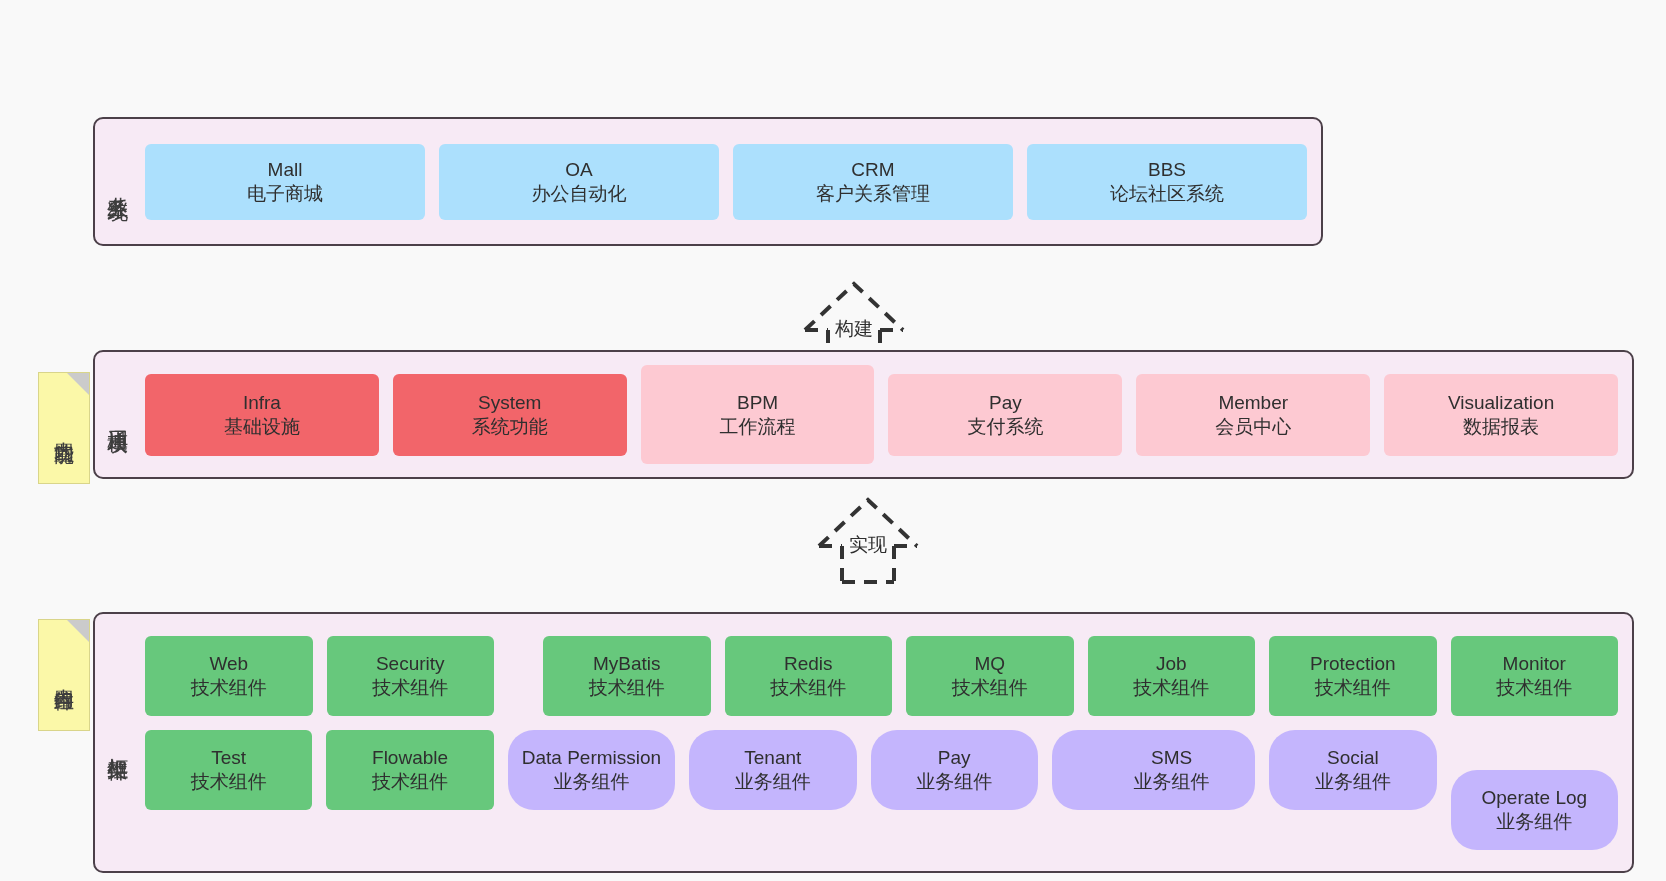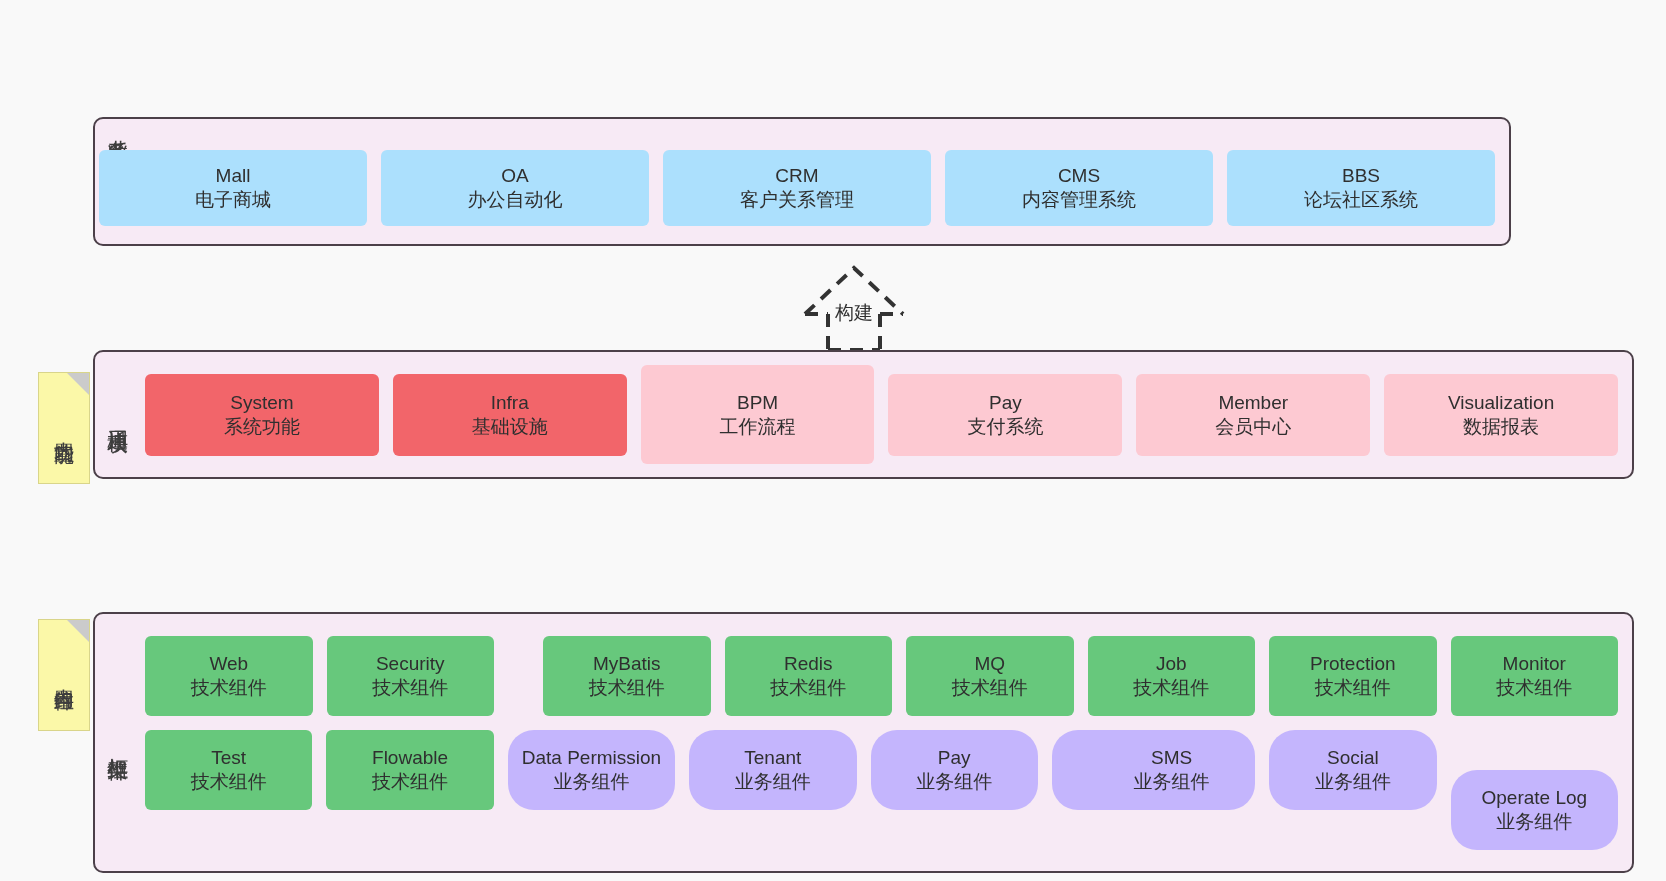--- a/index.html
+++ b/index.html
@@ -142,88 +142,93 @@
     background: #f9f9f9;
     padding: 0 2px;
     white-space: nowrap;
   }
 </style>
 </head>
 <body>
 
 <div class="canvas">
 
-  <div class="band" id="band-business-systems" style="left:93px; top:117px; width:1418px; height:129px;flex-direction:column;">
+  <div class="band" id="band-business-systems" style="left:93px; top:117px; width:1230px; height:129px;">
     <div class="band-title">业务系统</div>
     <div class="band-body" id="body-business-systems">
         <div class="card card-blue" style="height: 76px;">
           <div class="t1">Mall</div>
           <div class="t2">电子商城</div>
         </div>
         <div class="card card-blue" style="height: 76px;">
           <div class="t1">OA</div>
           <div class="t2">办公自动化</div>
         </div>
         <div class="card card-blue" style="height: 76px;">
           <div class="t1">CRM</div>
           <div class="t2">客户关系管理</div>
         </div>
         <div class="card card-blue" style="height: 76px;">
-          <div class="t1">CMS</div>
-          <div class="t2">内容管理系统</div>
-        </div>
-        <div class="card card-blue" style="height: 76px;">
           <div class="t1">BBS</div>
           <div class="t2">论坛社区系统</div>
         </div>
       </div>
   </div>
 
-  <div class="arrow" style="left:797px; top:262px; width:150px; height:90px;">
+  <div class="arrow" style="left:797px; top:278px; width:150px; height:90px;">
     <svg width="150" height="90" viewBox="0 0 150 90" fill="none">
       <path d="M8 52 L57 6 L106 52" stroke="#333333" stroke-width="4" stroke-dasharray="13 9" fill="none" stroke-linecap="butt"></path>
       <path d="M8 52 L31 52 M83 52 L106 52" stroke="#333333" stroke-width="4" stroke-dasharray="13 9" fill="none"></path>
       <path d="M31 52 L31 90 M83 52 L83 90" stroke="#333333" stroke-width="4" stroke-dasharray="13 9" fill="none"></path>
       <path d="M31 88 L83 88" stroke="#333333" stroke-width="4" stroke-dasharray="13 9" fill="none"></path>
     </svg>
     <div class="arrow-label" style="left:36px; top:38px;">构建</div>
   </div>
 
   <div class="note" style="left:38px; top:372px; height:112px;">内置功能</div>
 
   <div class="band" id="band-common-modules" style="left:93px; top:350px; width:1541px; height:129px;">
     <div class="band-title">通用模块</div>
     <div class="band-body" id="body-common-modules">
         <div class="card card-red" style="height: 82px;">
+          <div class="t1">Infra</div>
+          <div class="t2">基础设施</div>
+        </div>
+        <div class="card card-red" style="height: 82px;">
           <div class="t1">System</div>
           <div class="t2">系统功能</div>
-        </div>
-        <div class="card card-red" style="height: 82px;">
-          <div class="t1">Infra</div>
-          <div class="t2">基础设施</div>
         </div>
         <div class="card card-pink" style="height: 99px;">
           <div class="t1">BPM</div>
           <div class="t2">工作流程</div>
         </div>
         <div class="card card-pink" style="height: 82px;">
           <div class="t1">Pay</div>
           <div class="t2">支付系统</div>
         </div>
         <div class="card card-pink" style="height: 82px;">
           <div class="t1">Member</div>
           <div class="t2">会员中心</div>
         </div>
         <div class="card card-pink" style="height: 82px;">
           <div class="t1">Visualization</div>
           <div class="t2">数据报表</div>
         </div>
       </div>
   </div>
 
+  <div class="arrow" style="left:811px; top:494px; width:150px; height:90px;">
+    <svg width="150" height="90" viewBox="0 0 150 90" fill="none">
+      <path d="M8 52 L57 6 L106 52" stroke="#333333" stroke-width="4" stroke-dasharray="13 9" fill="none" stroke-linecap="butt"></path>
+      <path d="M8 52 L31 52 M83 52 L106 52" stroke="#333333" stroke-width="4" stroke-dasharray="13 9" fill="none"></path>
+      <path d="M31 52 L31 90 M83 52 L83 90" stroke="#333333" stroke-width="4" stroke-dasharray="13 9" fill="none"></path>
+      <path d="M31 88 L83 88" stroke="#333333" stroke-width="4" stroke-dasharray="13 9" fill="none"></path>
+    </svg>
+    <div class="arrow-label" style="left:36px; top:38px;">实现</div>
+  </div>
 
   <div class="note" style="left:38px; top:619px; height:112px;">内置组件</div>
 
   <div class="band" id="band-framework-components" style="left:93px; top:612px; width:1541px; height:261px;">
     <div class="band-title">框架组件</div>
     <div class="band-body rows" id="body-framework-components">
         <div class="row">
           <div class="card card-green" style="height: 80px;">
             <div class="t1">Web</div>
             <div class="t2">技术组件</div>

